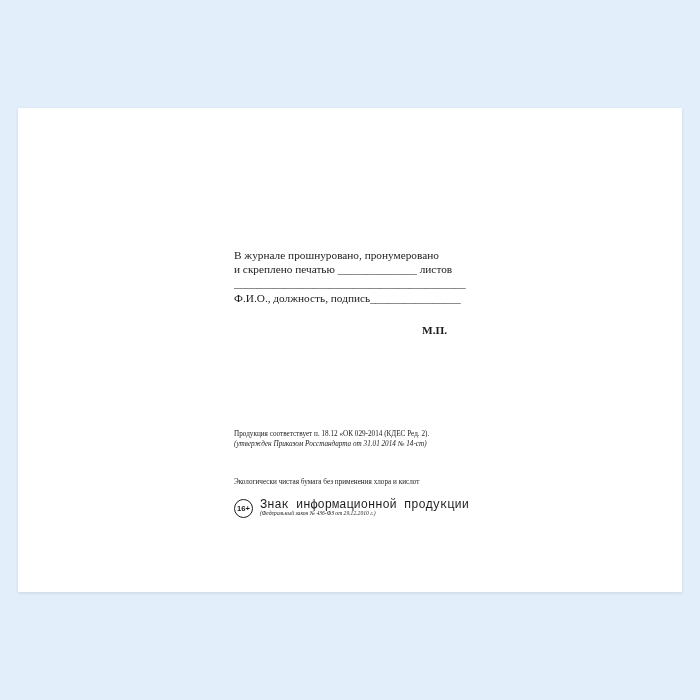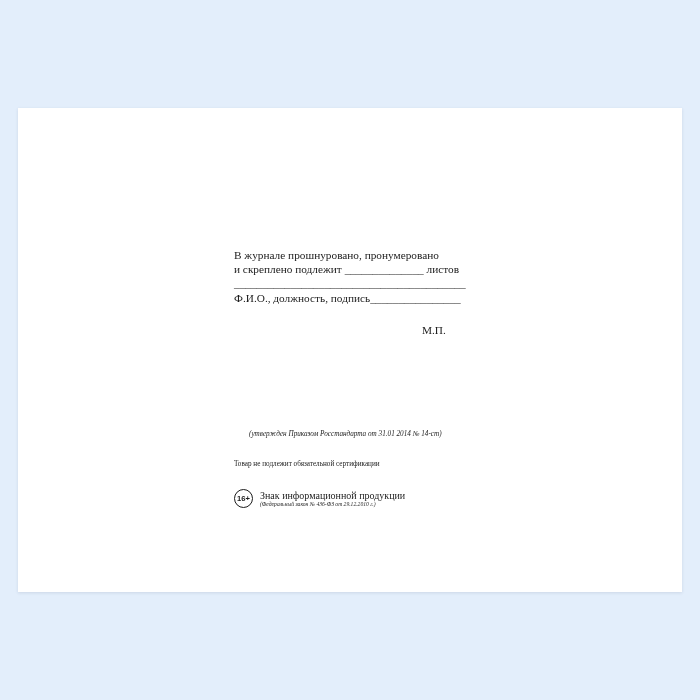--- a/index.html
+++ b/index.html
@@ -46,98 +46,100 @@
   }
   .block-top .ln {
     white-space: nowrap;
   }
   .mp {
     position: absolute;
     left: 208px;
     top: 216px;
     font-size: 11.3px;
     color: #1b1b1b;
+    font-weight: bold;
   }
   .block-bottom {
     position: absolute;
     left: 20px;
     top: 322px;
     width: 270px;
     color: #1b1b1b;
   }
   .b-line {
     font-size: 7.2px;
     line-height: 9.6px;
     white-space: nowrap;
   }
   .b-line.italic {
     font-style: italic;
-    margin-left: 15px;
   }
   .gap-s { height: 9px; }
   .gap-m { height: 11px; }
   .sign-row {
     display: flex;
-    align-items: flex-end;
+    align-items: center;
     margin-top: 11px;
   }
   .age-badge {
     width: 17px;
     height: 17px;
     border-radius: 50%;
     border: 1px solid #1b1b1b;
     display: flex;
     align-items: center;
     justify-content: center;
     font-size: 7.6px;
     font-weight: bold;
     font-family: "Liberation Sans", sans-serif;
     color: #1b1b1b;
     flex: 0 0 auto;
   }
   .sign-text {
     margin-left: 7px;
   }
   .sign-title {
-    font-size: 10px;
+    font-size: 12px;
     line-height: 10px;
     white-space: nowrap;
+    font-family: Liberation Mono, monospace;
   }
   .sign-sub {
     font-size: 5.6px;
     line-height: 7px;
     font-style: italic;
     white-space: nowrap;
   }
 </style>
 </head>
 <body>
 
 <div class="stage">
   <div class="page">
     <div class="content">
 
       <div class="block-top">
         <div class="ln">В журнале прошнуровано, пронумеровано</div>
-        <div class="ln">и скреплено подлежит ______________ листов</div>
+        <div class="ln">и скреплено печатью ______________ листов</div>
         <div class="ln">_________________________________________</div>
         <div class="ln">Ф.И.О., должность, подпись________________</div>
       </div>
 
       <div class="mp">М.П.</div>
 
       <div class="block-bottom">
+        <div class="b-line">Продукция соответствует п. 18.12 «ОК 029-2014 (КДЕС Ред. 2).</div>
         <div class="b-line italic">(утвержден Приказом Росстандарта от 31.01 2014 № 14-ст)</div>
 
         <div class="gap-m"></div>
 
         <div class="gap-s"></div>
-        <div class="b-line">Товар не подлежит обязательной сертификации</div>
 
         <div class="gap-s"></div>
+        <div class="b-line">Экологически чистая бумага без применения хлора и кислот</div>
 
         <div class="sign-row">
           <div class="age-badge">16+</div>
           <div class="sign-text">
             <div class="sign-title">Знак информационной продукции</div>
             <div class="sign-sub">(Федеральный закон № 436-ФЗ от 29.12.2010 г.)</div>
           </div>
         </div>
       </div>
 

